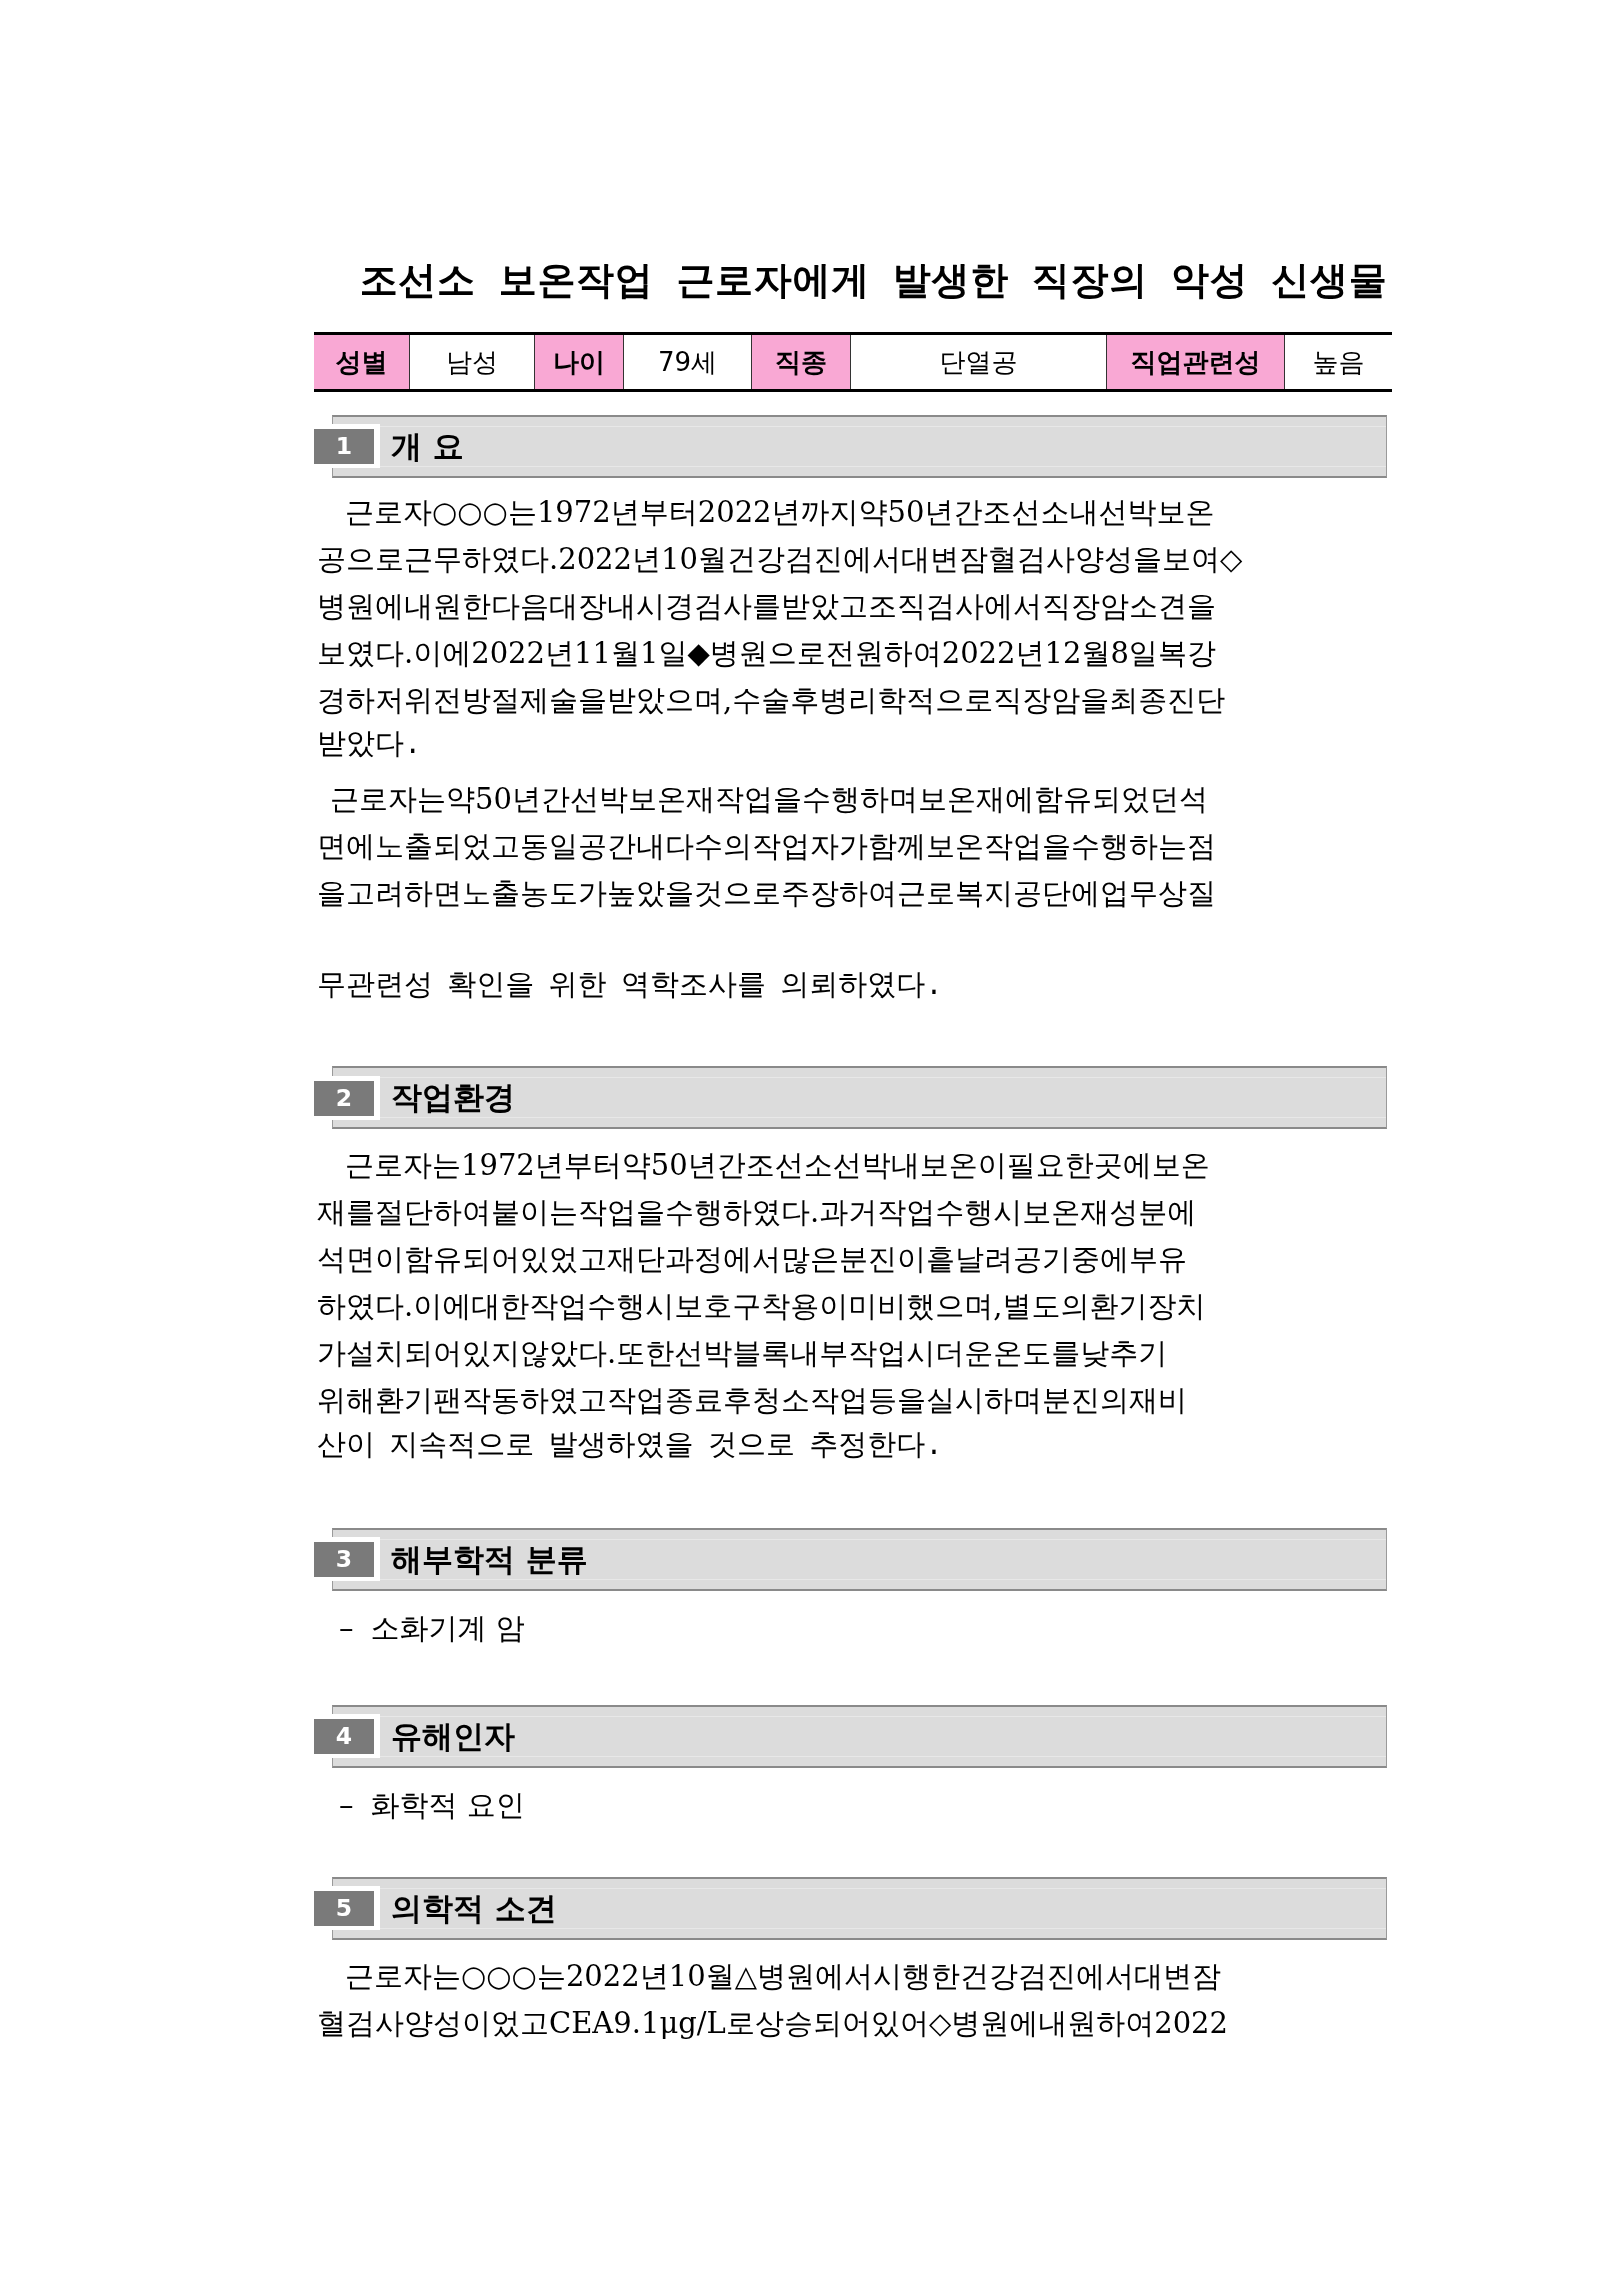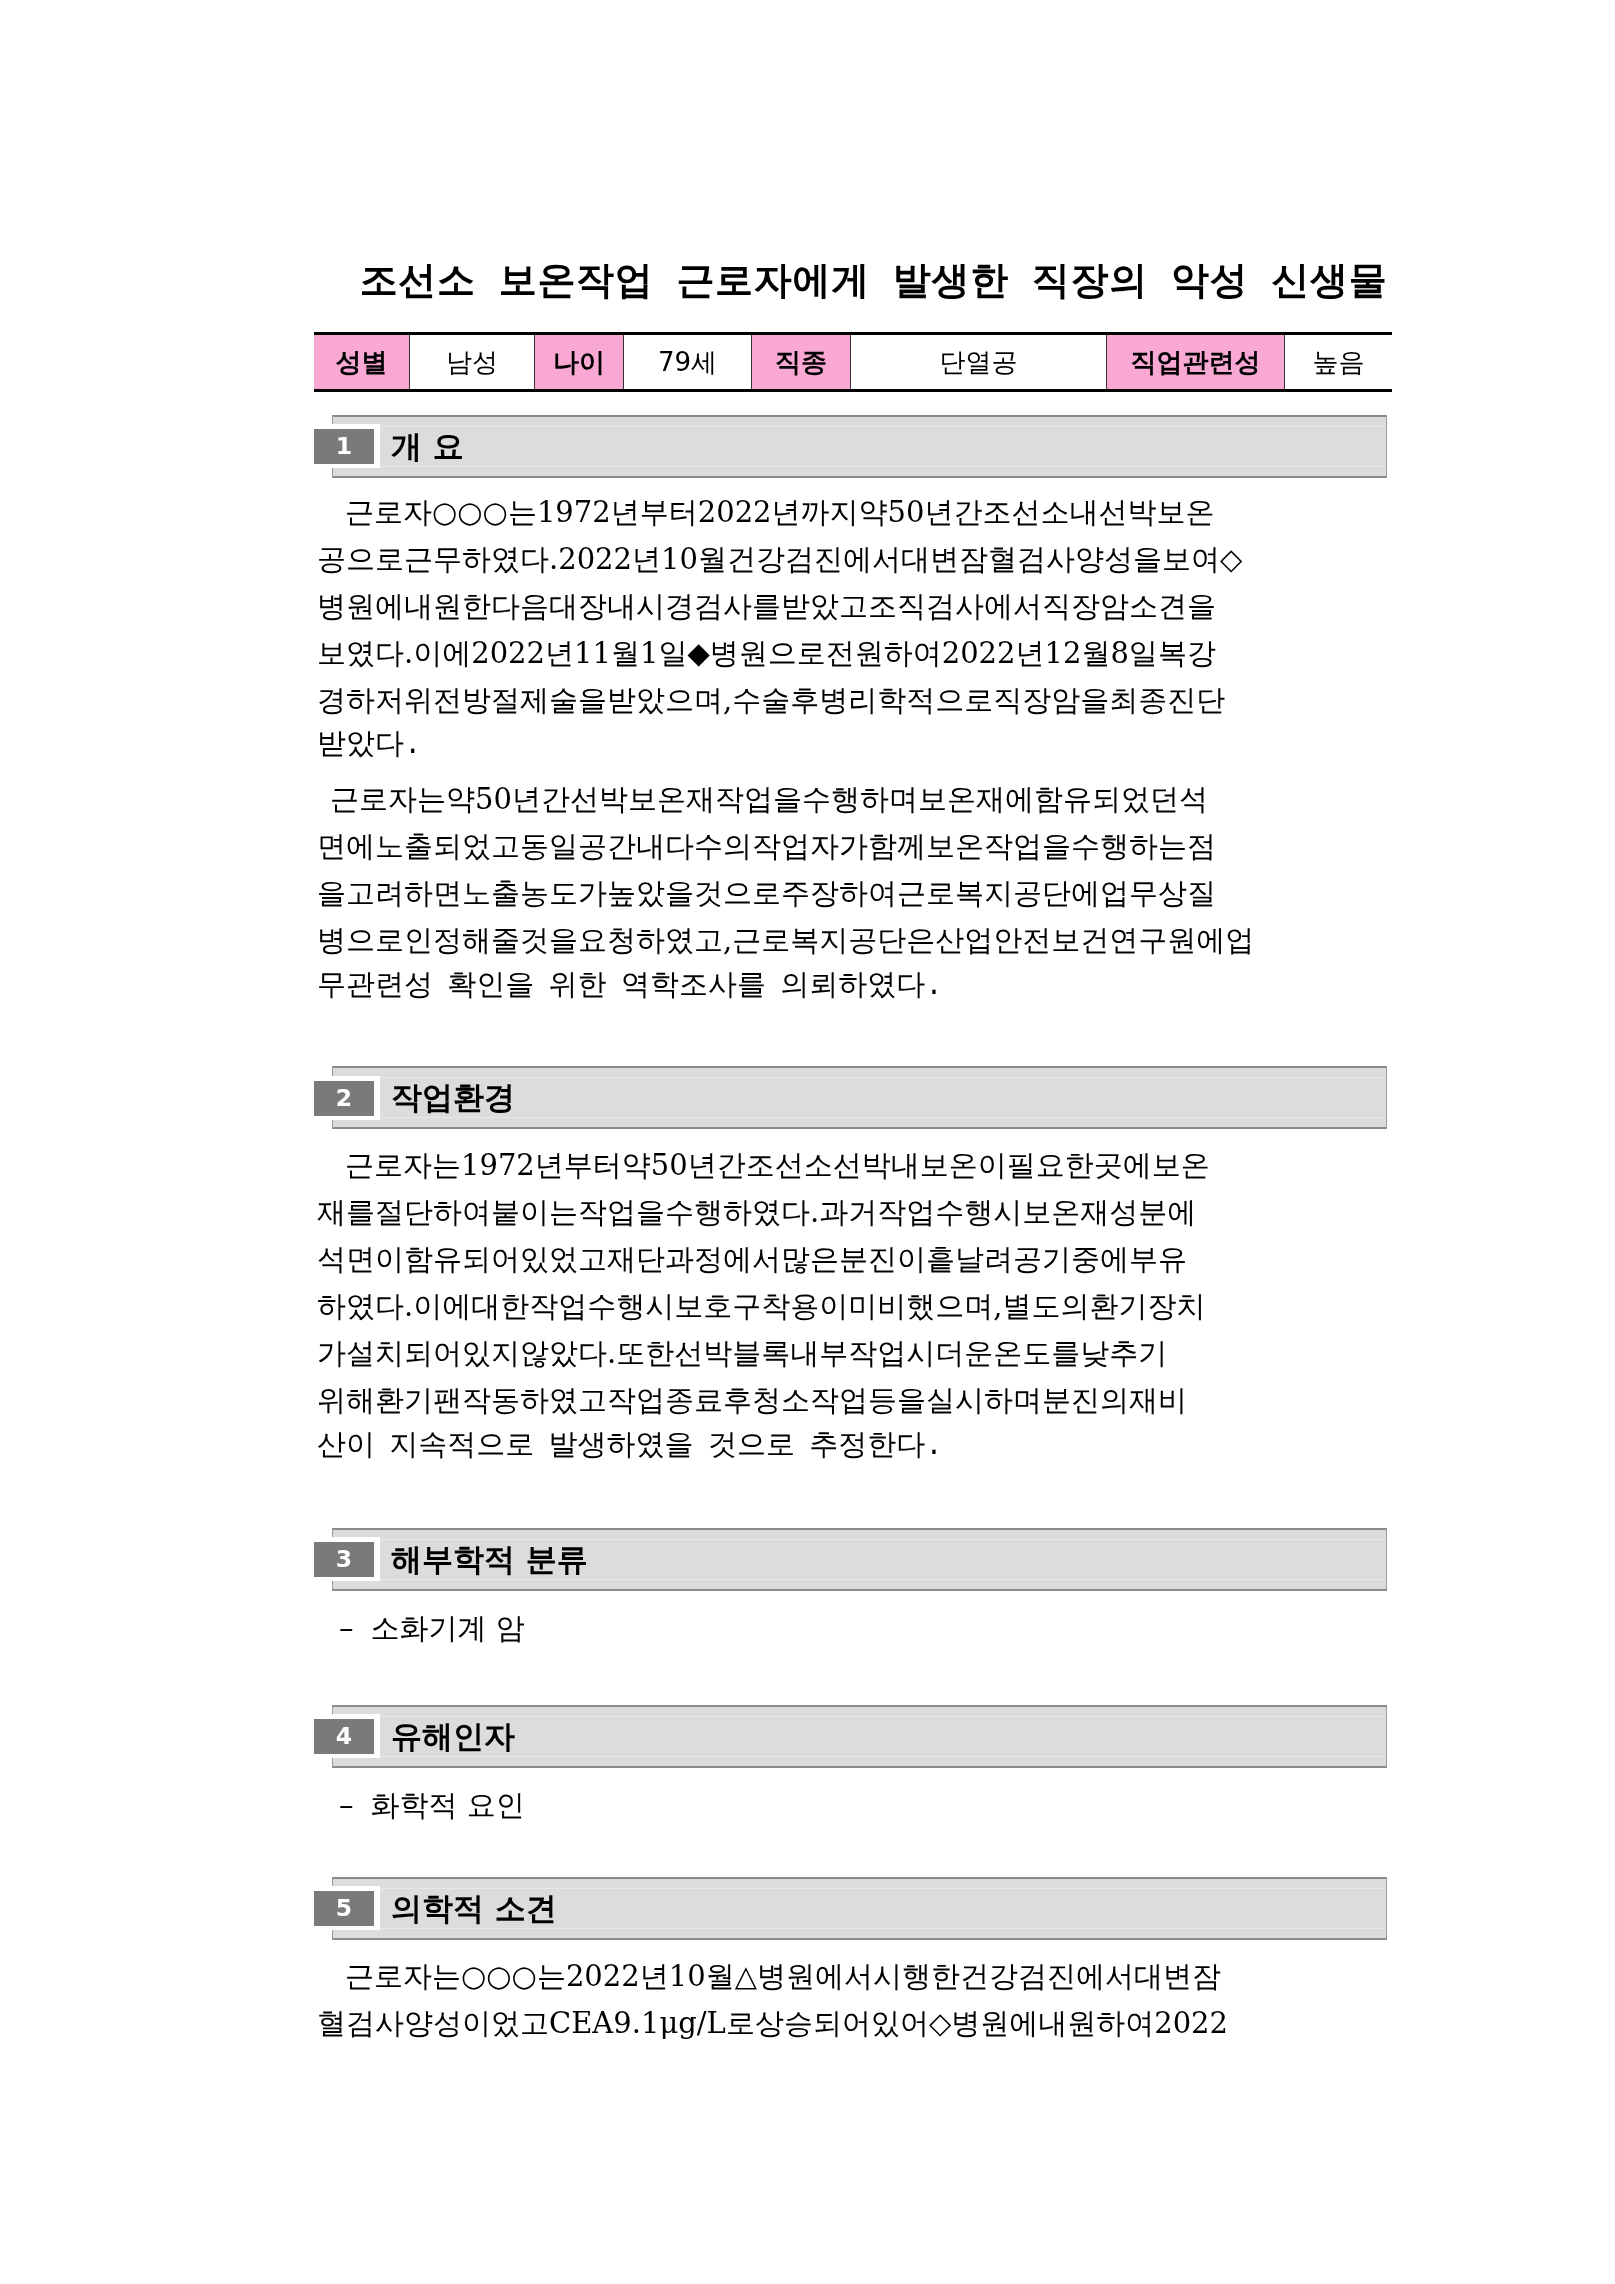--- a/index.html
+++ b/index.html
@@ -191,30 +191,20 @@
       <span class="w">을</span>
       <span class="w">고려하면</span>
       <span class="w">노출</span>
       <span class="w">농도가</span>
       <span class="w">높았을</span>
       <span class="w">것으로</span>
       <span class="w">주장하여</span>
       <span class="w">근로복지공단에</span>
       <span class="w">업무상</span>
       <span class="w">질</span>
-    </div>
-  <div class="line" style="top:919px">
-      <span class="w">병으로</span>
-      <span class="w">인정해</span>
-      <span class="w">줄</span>
-      <span class="w">것을</span>
-      <span class="w">요청하였고,</span>
-      <span class="w">근로복지공단은</span>
-      <span class="w">산업안전보건연구원에</span>
-      <span class="w">업</span>
     </div>
   <div class="line last" style="top:966px">
       <span class="w">무관련성</span>
       <span class="w">확인을</span>
       <span class="w">위한</span>
       <span class="w">역학조사를</span>
       <span class="w">의뢰하였다.</span>
     </div>
 
   <div class="section-bar" style="top:1066px">

